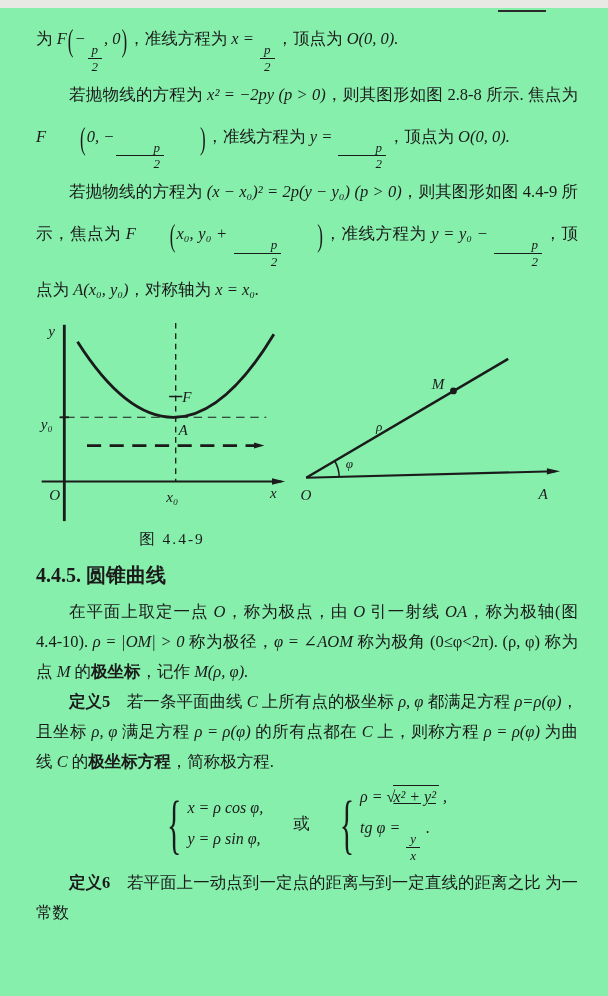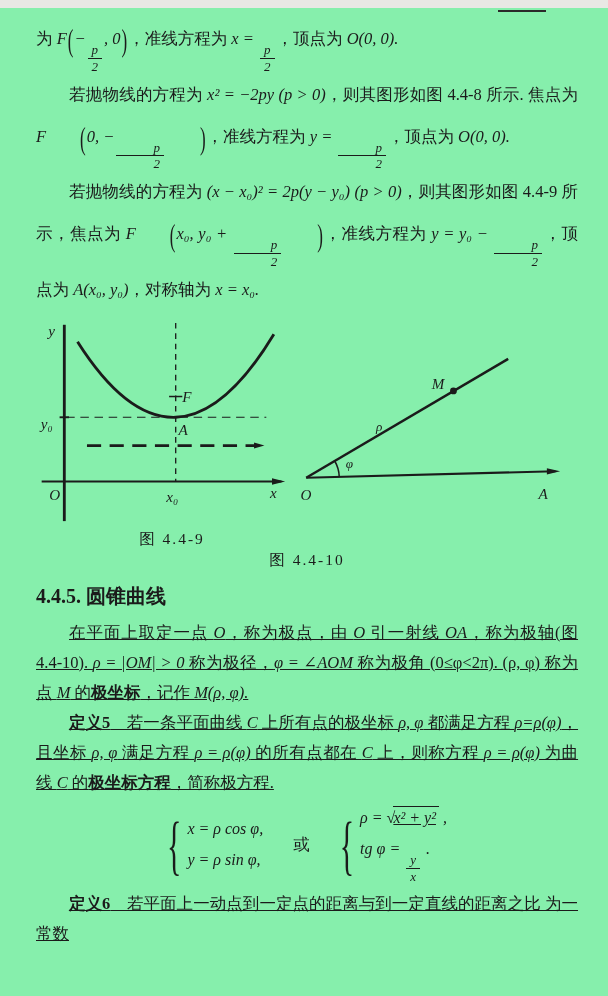--- a/index.html
+++ b/index.html
@@ -8,34 +8,34 @@
     position:relative;width:608px;height:996px;margin:8px auto;
     background:#86efac;color:#1b1b1b;overflow:hidden;
     font-family:"Liberation Serif","DejaVu Serif",serif;
     font-size:16.5px;
   }
   .content{padding:10px 30px 0 36px;}
   .cn{font-style:normal;}
   .m{font-family:"Liberation Serif","DejaVu Serif",serif;font-style:italic;}
   .b{font-weight:bold;}
   p{margin:0;text-align:justify;}
-  .para{line-height:1.82;text-decoration:underline;}
+  .para{line-height:1.82;}
   .para-f{line-height:2.55;}
   .ind{text-indent:2em;}
   .frac{display:inline-flex;flex-direction:column;align-items:center;vertical-align:-0.62em;
     line-height:1.05;margin:0 2px;font-style:italic;}
   .frac .num{font-size:13px;padding:0 4px 1px;border-bottom:1.2px solid #1b1b1b;}
   .frac .den{font-size:13px;padding-top:1px;}
   .bigp{display:inline-block;transform:scaleY(1.85);font-size:17px;font-style:normal;
     vertical-align:-2px;margin:0 1px;}
   .heading{font-size:20px;font-weight:bold;margin:12px 0 8px;}
   .subtitle{font-weight:bold;text-indent:2em;line-height:1.7;margin:2px 0;}
   .figs{display:flex;justify-content:space-between;align-items:flex-start;margin:4px 0 0;}
   .fig-right{margin-top:14px;margin-right:4px;}
-  .caps{display:flex;margin:0 0 2px;flex-direction:column;}
+  .caps{display:flex;margin:0 0 2px;}
   .cap{font-size:15.5px;letter-spacing:2px;}
   .cap1{width:272px;text-align:center;}
   .cap2{flex:1;text-align:center;}
   .eqrow{display:flex;justify-content:center;align-items:center;gap:30px;margin:8px 0 6px;}
   .sys{display:flex;align-items:center;}
   .brace{font-size:30px;transform:scaleY(2.15);font-weight:400;margin-right:6px;font-style:normal;}
   .syslines{display:flex;flex-direction:column;gap:9px;}
   .eqline{font-style:italic;font-size:16px;line-height:1.4;white-space:nowrap;}
   .sqrtsym{font-style:normal;}
   .rad{display:inline-block;border-top:1.3px solid #1b1b1b;padding:0 3px 0 0;margin-left:-2px;font-style:italic;text-decoration:underline;}
@@ -52,21 +52,21 @@
   <div class="content">
 
     <p class="para-f"><span class="cn">为 </span><span class="m">F</span><span class="bigp">(</span><span class="m">−</span><span class="frac">
           <span class="num">p</span>
           <span class="den">2</span>
         </span><span class="m">, 0</span><span class="bigp">)</span><span class="cn">，准线方程为 </span><span class="m">x = </span><span class="frac">
           <span class="num">p</span>
           <span class="den">2</span>
         </span><span class="cn">，顶点为 </span><span class="m">O(0, 0).</span></p>
 
-    <p class="para-f ind"><span class="cn">若抛物线的方程为 </span><span class="m">x² = −2py (p &gt; 0)</span><span class="cn">，则其图形如图 4.4-8 所示. 焦点为 </span><span class="m">F</span><span class="bigp">(</span><span class="m">0, −</span><span class="frac">
+    <p class="para-f ind"><span class="cn">若抛物线的方程为 </span><span class="m">x² = −2py (p &gt; 0)</span><span class="cn">，则其图形如图 2.8-8 所示. 焦点为 </span><span class="m">F</span><span class="bigp">(</span><span class="m">0, −</span><span class="frac">
           <span class="num">p</span>
           <span class="den">2</span>
         </span><span class="bigp">)</span><span class="cn">，准线方程为 </span><span class="m">y = </span><span class="frac">
           <span class="num">p</span>
           <span class="den">2</span>
         </span><span class="cn">，顶点为 </span><span class="m">O(0, 0).</span></p>
 
     <p class="para-f ind"><span class="cn">若抛物线的方程为 </span><span class="m">(x − x₀)² = 2p(y − y₀) (p &gt; 0)</span><span class="cn">，则其图形如图 4.4-9 所示，焦点为 </span><span class="m">F</span><span class="bigp">(</span><span class="m">x₀, y₀ + </span><span class="frac">
           <span class="num">p</span>
           <span class="den">2</span>
@@ -118,21 +118,20 @@
         <text x="8" y="176" class="lab">O</text>
         <text x="260" y="174" class="lab">A</text>
         <text x="147" y="58" class="lab">M</text>
         <text x="88" y="102" class="lab-sm">ρ</text>
         <text x="56" y="142" class="lab-sm">φ</text>
       </svg>
     </div>
 
     <div class="caps">
       <div class="cap cap1">图 4.4-9</div>
-      <div class="cap cap2">图 4.4-10</div>
     </div>
 
     <div class="heading">4.4.5. 圆锥曲线</div>
 
 
     <p class="para ind"><span class="cn">在平面上取定一点 </span><span class="m">O</span><span class="cn">，称为极点，由 </span><span class="m">O</span><span class="cn"> 引一射线 </span><span class="m">OA</span><span class="cn">，称为极轴(图 4.4-10). </span><span class="m">ρ = |OM| &gt; 0</span><span class="cn"> 称为极径，</span><span class="m">φ = ∠AOM</span><span class="cn"> 称为极角 (0≤φ&lt;2π). (ρ, φ) 称为点 </span><span class="m">M</span><span class="cn"> 的</span><span class="cn b">极坐标</span><span class="cn">，记作 </span><span class="m">M(ρ, φ).</span></p>
 
     <p class="para ind"><span class="cn b">定义5</span><span class="cn">　若一条平面曲线 </span><span class="m">C</span><span class="cn"> 上所有点的极坐标 </span><span class="m">ρ, φ</span><span class="cn"> 都满足方程 </span><span class="m">ρ=ρ(φ)</span><span class="cn">，且坐标 </span><span class="m">ρ, φ</span><span class="cn"> 满足方程 </span><span class="m">ρ = ρ(φ)</span><span class="cn"> 的所有点都在 </span><span class="m">C</span><span class="cn"> 上，则称方程 </span><span class="m">ρ = ρ(φ)</span><span class="cn"> 为曲线 </span><span class="m">C</span><span class="cn"> 的</span><span class="cn b">极坐标方程</span><span class="cn">，简称极方程.</span></p>
 
 

